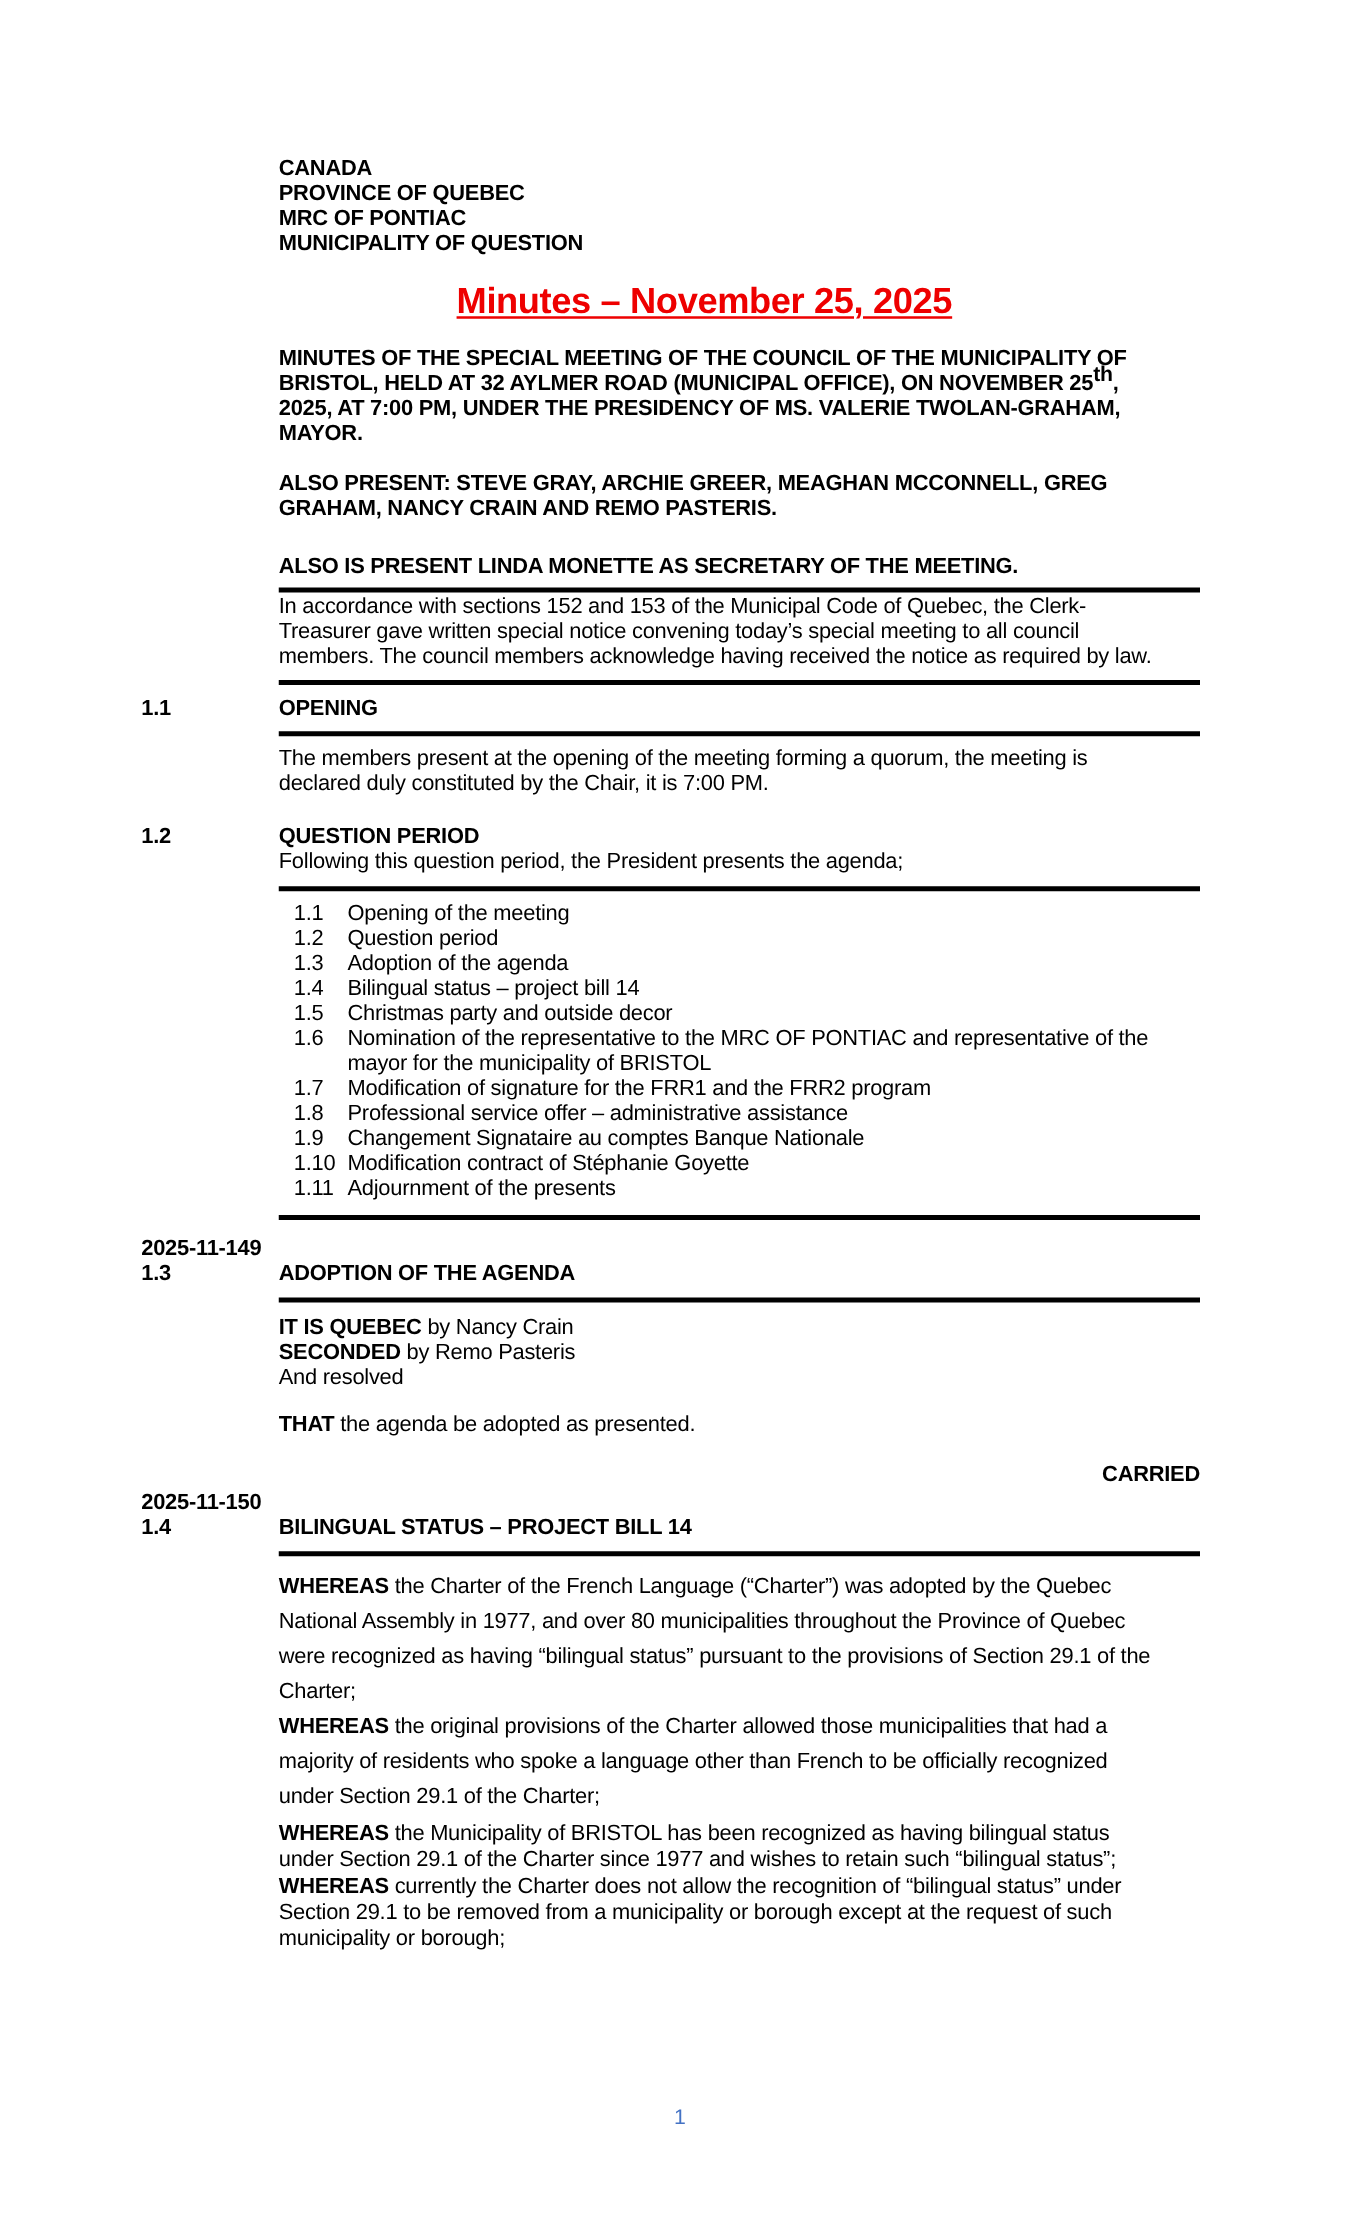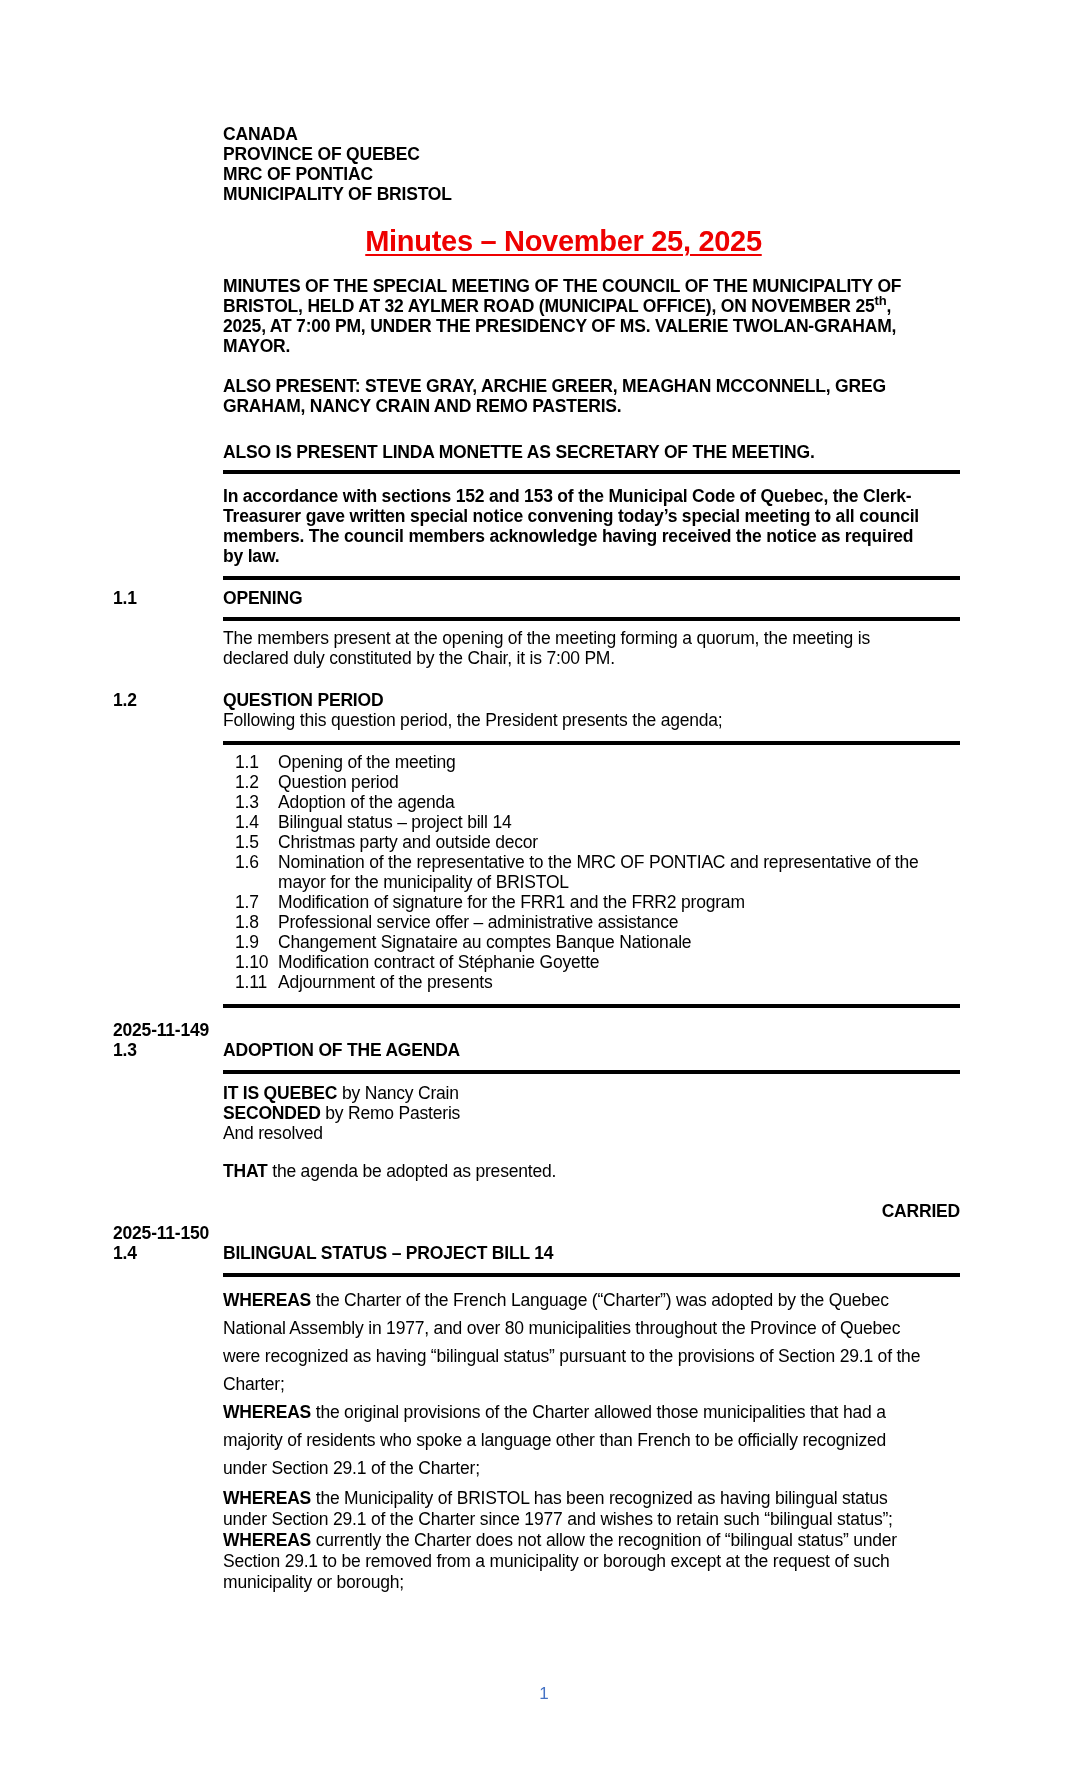--- a/index.html
+++ b/index.html
@@ -18,37 +18,37 @@
   .doc{
     position:absolute;left:113px;top:124px;width:847px;
     font-size:17.5px;line-height:20px;letter-spacing:-0.2px;
   }
   .row{display:flex;align-items:flex-start;}
   .g{flex:0 0 110px;font-weight:bold;}
   .c{flex:1;min-width:0;}
   .b{font-weight:bold;}
   .pr{padding-right:28px;}
   p{margin:0;}
-  sup{font-size:13px;line-height:0;vertical-align:super;}
+  sup{font-size:17px;line-height:0;vertical-align:super;}
 
   .title{
     margin-top:24px;text-align:center;padding-right:56px;
     color:var(--red);font-weight:bold;font-size:29px;line-height:26px;
     letter-spacing:-0.3px;
     text-decoration:underline;
     text-decoration-thickness:2px;
     text-underline-offset:3px;
   }
   .intro{margin-top:22px;}
   .present{margin-top:20px;}
   .secretary{margin-top:26px;}
   .notice{
     margin-top:8px;
     border-top:4px solid #000;border-bottom:4px solid #000;
-    padding:12px 28px 10px 0;font-weight:bold;
+    padding:0 28px 10px 0;font-weight:normal;
   }
   .gen-heading{
     color:var(--red);font-weight:bold;
     border-bottom:4px solid #000;
     padding:8px 0 9px;
   }
   .pad-row .g{padding-top:8px;}
   .sec-title-block{
     border-bottom:4px solid #000;
     padding:8px 0 9px;font-weight:bold;
@@ -86,21 +86,21 @@
 
 <div class="page">
   <div class="doc">
 
     <div class="row">
       <div class="g"></div>
       <div class="c b">
         <div>CANADA</div>
         <div>PROVINCE OF QUEBEC</div>
         <div>MRC OF PONTIAC</div>
-        <div>MUNICIPALITY OF BRISTOL</div>
+        <div>MUNICIPALITY OF QUESTION</div>
       </div>
     </div>
 
     <div class="row">
       <div class="g"></div>
       <div class="c">
         <div class="title">Minutes – November 25, 2025</div>
       </div>
     </div>
 

